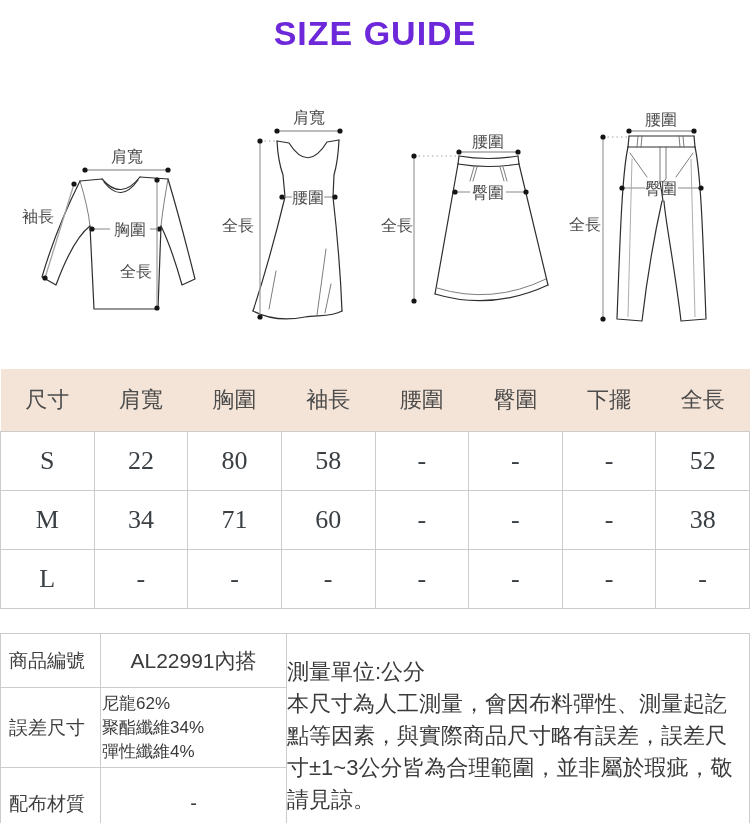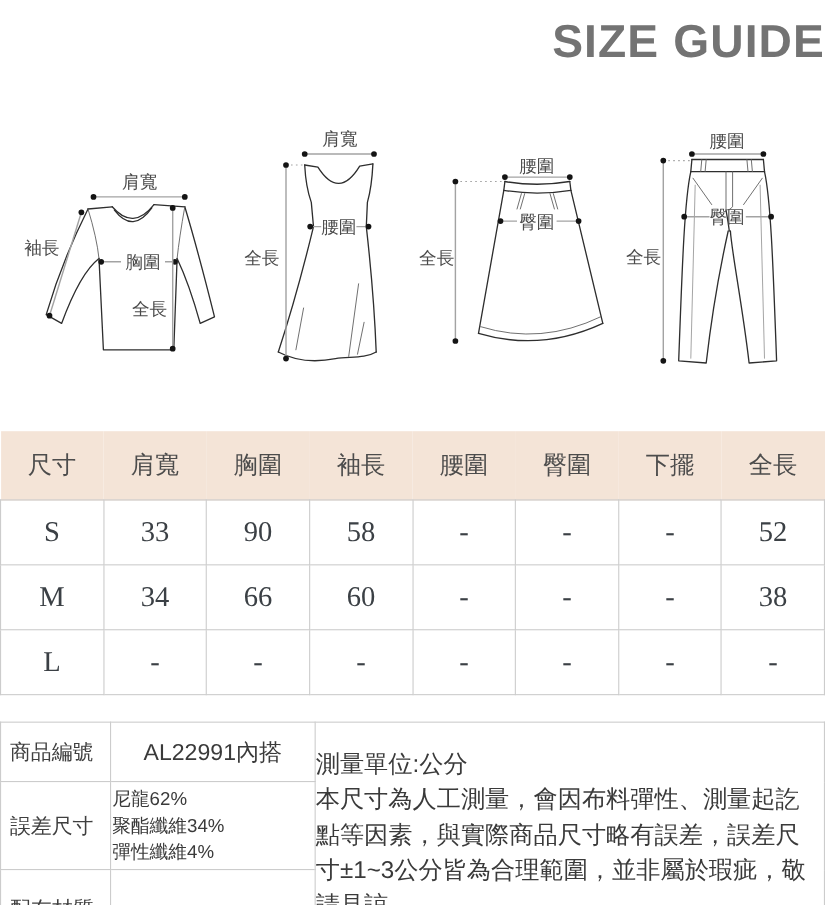--- a/index.html
+++ b/index.html
@@ -1,39 +1,39 @@
 <!DOCTYPE html>
 <html><head>
 <meta charset="utf-8">
 <style>
   html,body{margin:0;padding:0;}
   body{
     width:750px;height:823px;overflow:hidden;background:#ffffff;
     font-family:"Liberation Sans","DejaVu Sans",sans-serif;color:#333;
   }
   .page-title{
-    margin:14px 0 0;text-align:right;
-    font-size:42px;font-weight:600;letter-spacing:1px;color:#737373;
+    margin:14px 0 0;text-align:center;
+    font-size:34px;font-weight:600;letter-spacing:1px;color:#6d28d9;
   }
   .diagrams{position:relative;height:272px;margin-top:36px;}
   .diagrams svg{position:absolute;top:0;}
   .svg-top{left:0;}
   .svg-dress{left:200px;}
   .svg-skirt{left:380px;}
   .svg-pants{left:560px;}
   .garment{fill:none;stroke:#2e2e2e;stroke-width:1.2;stroke-linejoin:round;stroke-linecap:round;}
   .detail{fill:none;stroke:#5c5c5c;stroke-width:0.8;stroke-linecap:round;}
   .crease{fill:none;stroke:#8a8a8a;stroke-width:0.7;}
   .measure{stroke:#a3a3a3;stroke-width:1.3;fill:none;}
   .leader{stroke:#a3a3a3;stroke-width:1;stroke-dasharray:1.5,3;fill:none;}
   .dot{fill:#141414;}
   .dlabel{font-size:16px;fill:#4a4a4a;}
 
   table{border-collapse:collapse;table-layout:fixed;}
-  .size-table{width:750px;margin-top:22px;}
+  .size-table{width:750px;margin-top:8px;}
   .size-table th{
     background:#f4e4d7;border:none;height:60px;
     font-size:22px;font-weight:500;color:#4c4c4c;text-align:center;
   }
   .size-table td{
     border:1px solid #cccccc;height:56px;text-align:center;
     font-family:"Liberation Serif","DejaVu Serif",serif;
     font-size:26px;color:#3b4045;
   }
 
@@ -215,32 +215,32 @@
       <th>袖長</th>
       <th>腰圍</th>
       <th>臀圍</th>
       <th>下擺</th>
       <th>全長</th>
     </tr>
   </thead>
   <tbody>
     <tr>
       <td>S</td>
-      <td>33</td>
-      <td>90</td>
+      <td>22</td>
+      <td>80</td>
       <td>58</td>
       <td>-</td>
       <td>-</td>
       <td>-</td>
       <td>52</td>
     </tr>
     <tr>
       <td>M</td>
       <td>34</td>
-      <td>66</td>
+      <td>71</td>
       <td>60</td>
       <td>-</td>
       <td>-</td>
       <td>-</td>
       <td>38</td>
     </tr>
     <tr>
       <td>L</td>
       <td>-</td>
       <td>-</td>

